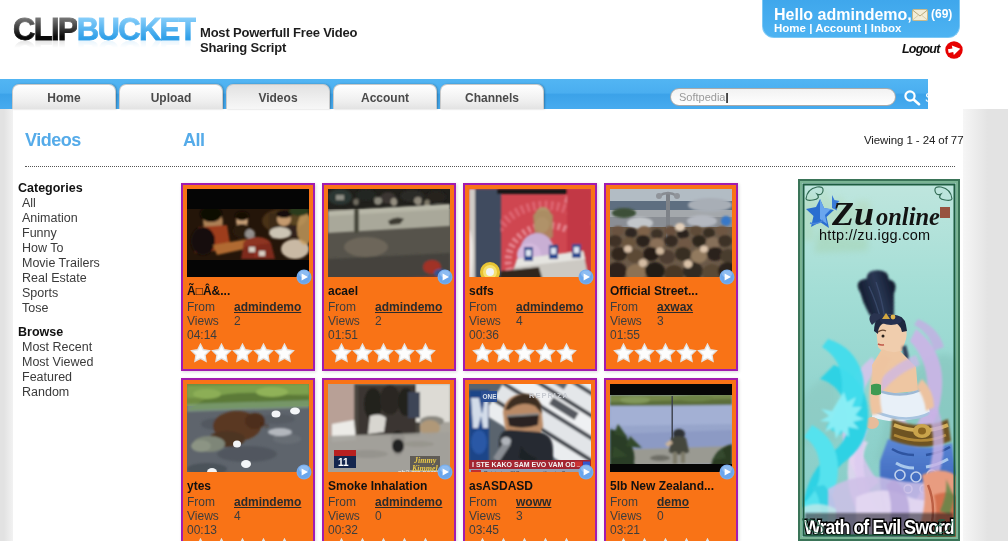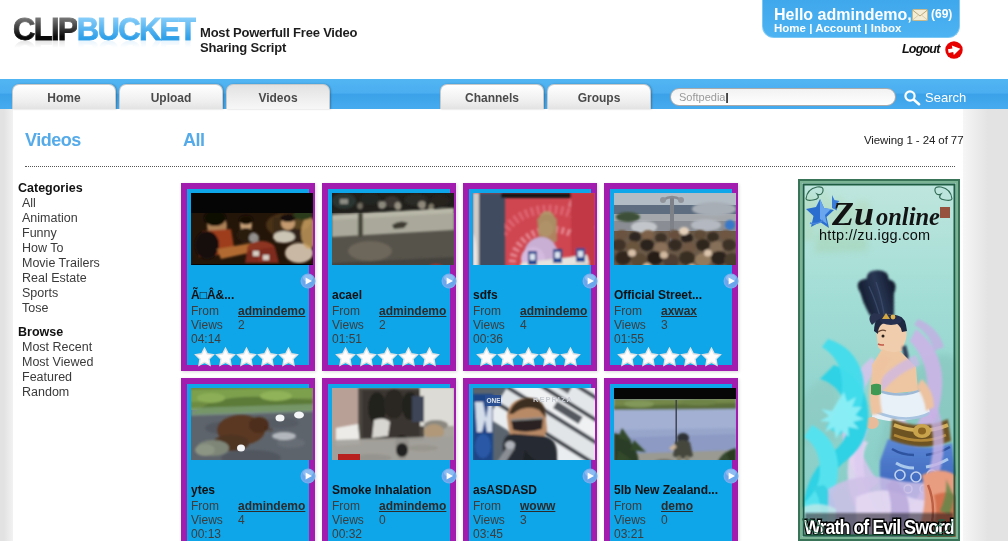--- a/index.html
+++ b/index.html
@@ -24,21 +24,21 @@
   background:linear-gradient(#3fa7ec, #4db3f2); border:1px solid #7cc8f5; border-top:none;
   border-radius:0 0 12px 12px; color:#fff; padding:5px 0 0 11px; }
 #userbox .l1 { position:absolute; left:11px; top:6px; font-weight:bold; font-size:16px; }
 #userbox .l2 { position:absolute; left:11px; top:22px; font-weight:bold; font-size:11.5px; }
 #env { position:absolute; left:149px; top:7px; }
 #c69 { position:absolute; left:168px; top:7px; font-weight:bold; font-size:12px; }
 #logout { position:absolute; left:902px; top:42px; font-weight:bold; font-size:12.5px; color:#111; letter-spacing:-0.8px;font-style:italic; }
 #logout svg { position:absolute; left:43px; top:-1px; }
 
 
-#nav { position:absolute; left:0; top:79px; width:1008px; height:30px;
+#nav { position:absolute; left:0; top:79px; width:928px; height:30px;
   background:linear-gradient(#52b5f3 0%, #4aaef0 46%, #3ba2e9 52%, #47abef 100%); }
 .tab { position:absolute; top:5px; height:25px; width:104px; border-radius:7px 7px 0 0;
   background:linear-gradient(#ffffff, #eeeeee 70%, #e3e3e3); border:1px solid #c9c9c9; border-bottom:none;
   font-weight:bold; font-size:12px; color:#4a4a4a; text-align:center; line-height:27px;
   box-shadow:1px 0 2px rgba(0,0,0,0.25); }
 .tab.on { background:linear-gradient(#e2e2e2, #efefef 60%, #f7f7f7); }
 #search { position:absolute; left:670px; top:88px; width:226px; height:18px;
   border-radius:9px; background:linear-gradient(#f2f2f2, #ffffff); border:1px solid #aaa;
   font-size:11px; color:#999; line-height:16px; padding-left:8px; }
 #search i { font-style:normal; color:#000; font-weight:bold; }
@@ -53,23 +53,23 @@
   border-top:1px dotted #555; }
 
 
 #sidebar { position:absolute; left:18px; top:181px; font-size:12.5px; color:#3a3a3a; }
 #sidebar .hd { font-weight:bold; color:#111; height:15px; }
 #sidebar div { height:15px; }
 #sidebar .it { padding-left:4px; }
 #sidebar .sp { height:9px; }
 
 
-.card { position:absolute; width:134px; height:188px; background:#0ea5e9;
-  border:6px solid #a21caf; box-shadow:1px 1px 3px rgba(0,0,0,0.15); }
-.thumb { position:absolute; left:4px; top:4px; width:122px; height:72px; overflow:hidden; }
+.card { position:absolute; width:134px; height:188px; background:#f97316;
+  border:2px solid #a21caf; box-shadow:1px 1px 3px rgba(0,0,0,0.15); }
+.thumb { position:absolute; left:4px; top:4px; width:122px; height:88px; overflow:hidden; }
 .thumb svg { display:block; }
 .play { position:absolute; left:113px; top:84px; }
 .t-title { position:absolute; left:4px; top:99px; font-weight:bold; font-size:12px; color:#111;
   white-space:nowrap; }
 .t-line { position:absolute; left:4px; font-size:12px; color:#3d3d3d; }
 .t-val { position:absolute; left:51px; font-size:12px; color:#3d3d3d; }
 .t-link { font-weight:bold; color:#2b2b2b; text-decoration:underline;text-align:right; }
 .stars { position:absolute; left:7px; top:158px; }
 
 
@@ -95,22 +95,22 @@
 </div>
 <div id="logout">Logout <svg width="18" height="18" viewBox="0 0 18 18">
       <circle cx="9" cy="9" r="8.7" fill="#e60000"></circle>
       <path d="M3.2 7.1 h4.6 v-2.9 l7.6 4.8 -7.6 4.8 v-2.9 h-4.6 z" fill="#fff" transform="rotate(-12 9 9)"></path>
     </svg></div>
 
 <div id="nav">
   <div class="tab" style="left:12px">Home</div>
   <div class="tab" style="left:119px">Upload</div>
   <div class="tab on" style="left:226px">Videos</div>
+  <div class="tab" style="left:333px">Account</div>
   <div class="tab" style="left:440px">Channels</div>
-  <div class="tab" style="left:547px">Groups</div>
 </div>
 <div id="search">Softpedia<i>|</i></div>
 <div id="searchbtn"><svg width="18" height="17" viewBox="0 0 18 17">
       <circle cx="7" cy="7" r="4.6" fill="none" stroke="#fff" stroke-width="2.2"></circle>
       <line x1="10.6" y1="10.6" x2="16" y2="15.2" stroke="#fff" stroke-width="2.6" stroke-linecap="round"></line>
     </svg>Search</div>
 
 <div id="h-videos">Videos</div>
 <div id="h-all">All</div>
 <div id="viewing">Viewing 1 - 24 of 77</div>

